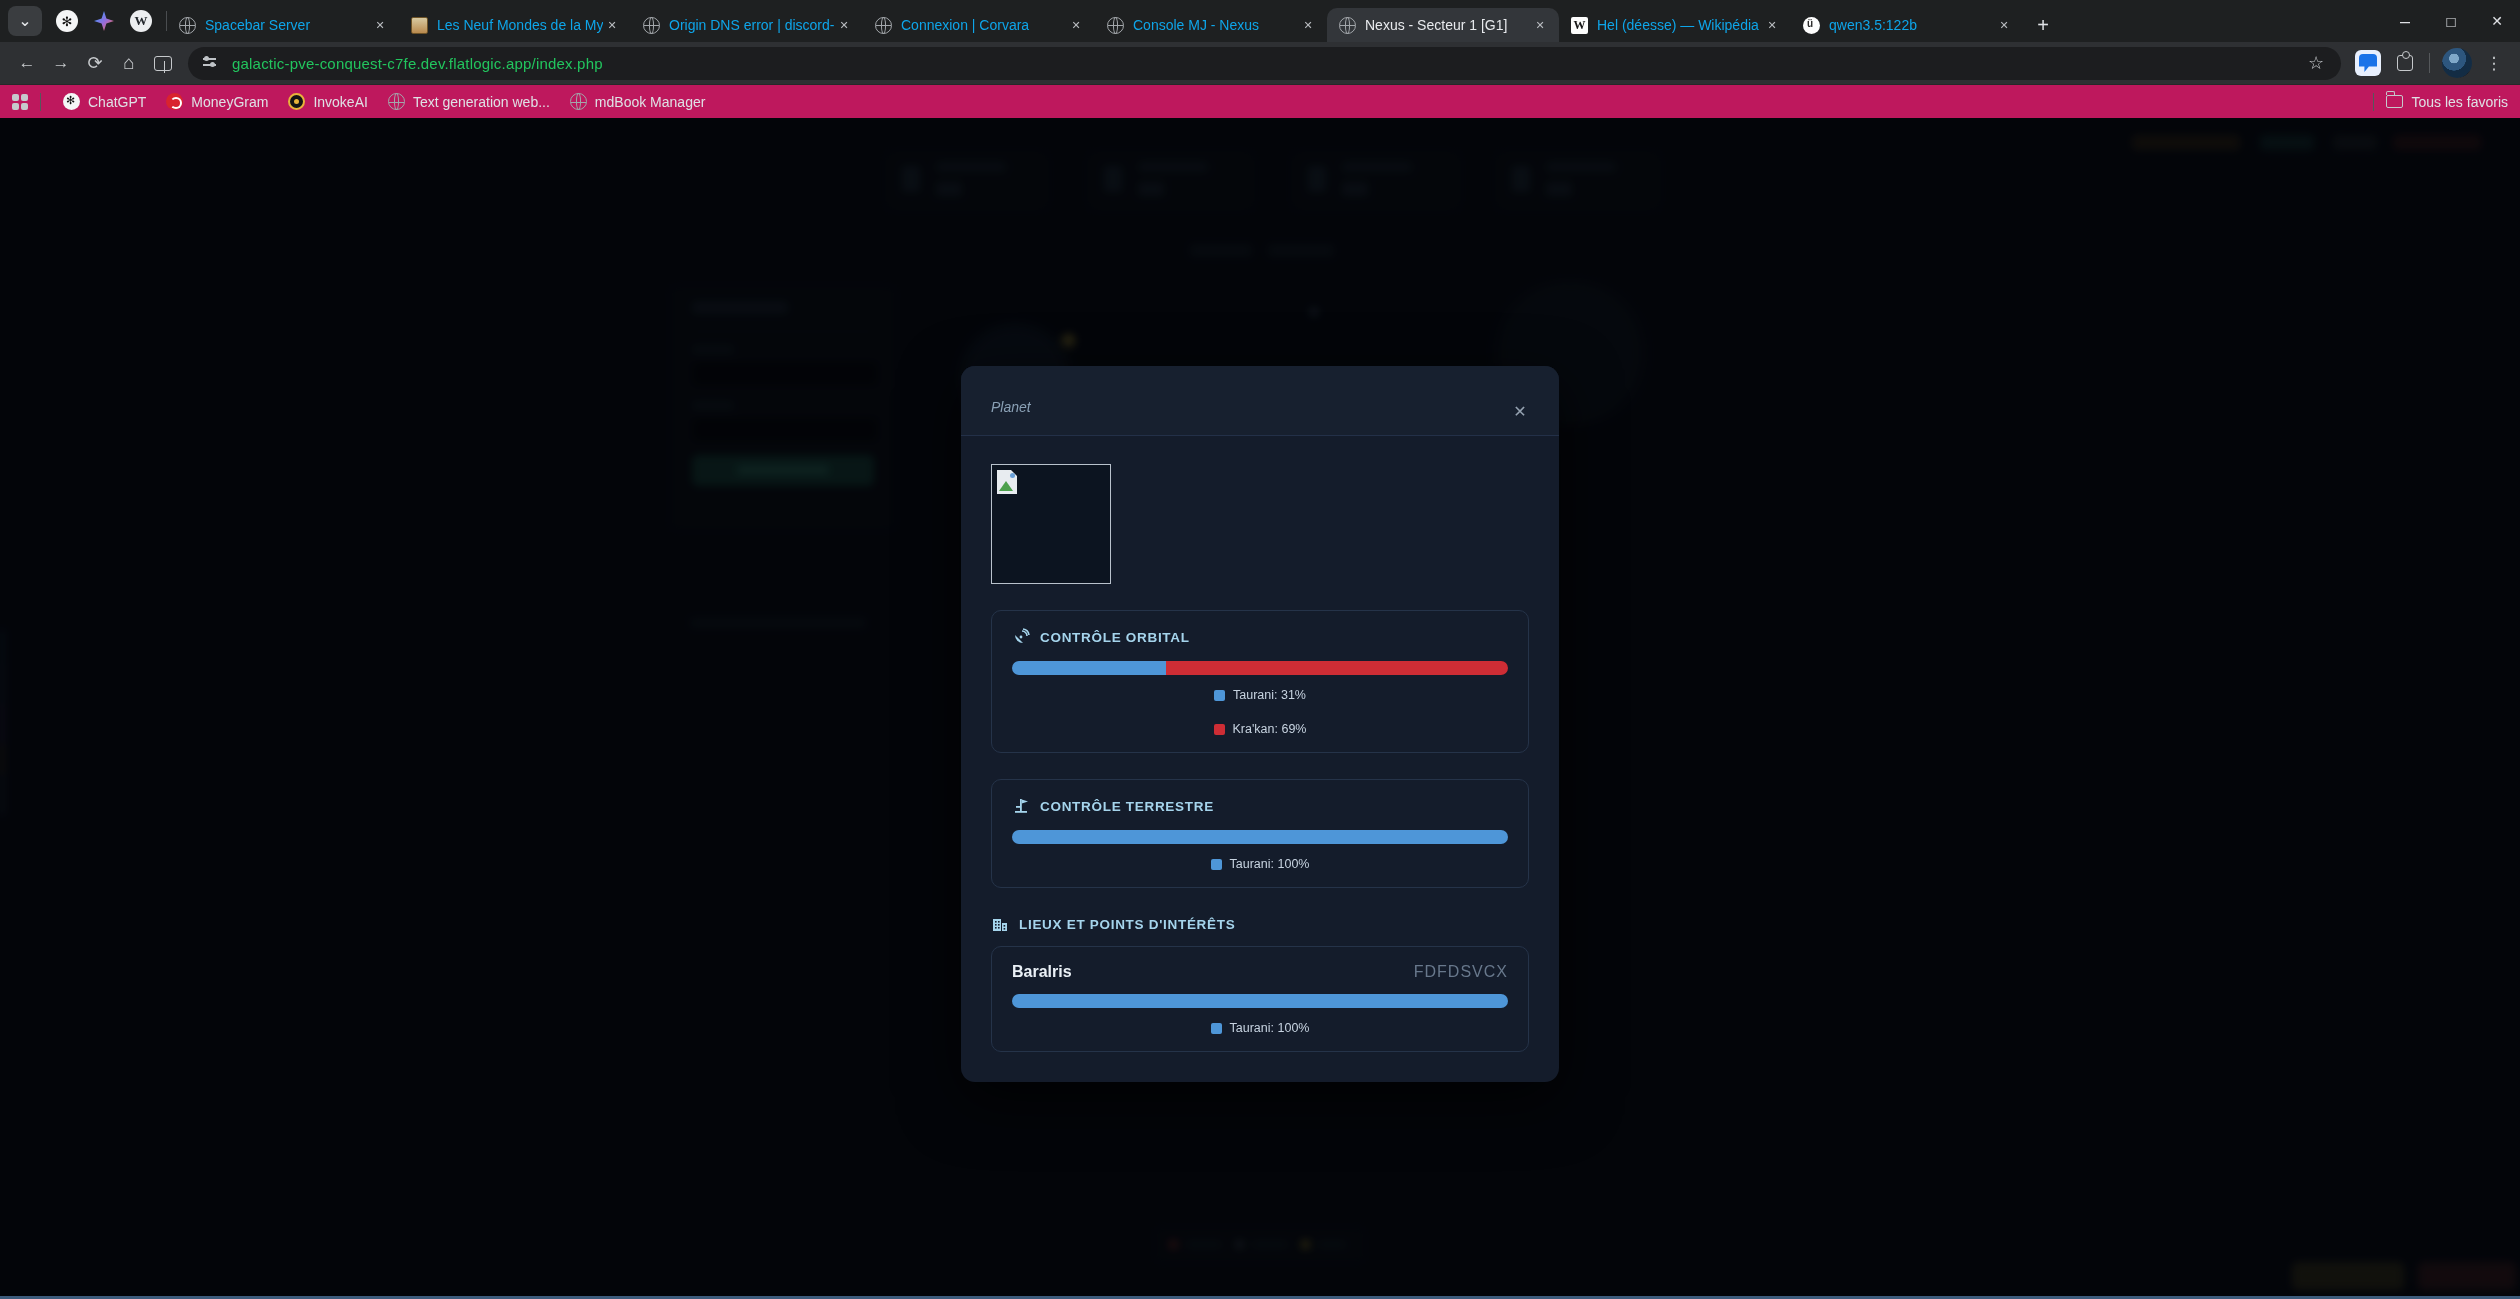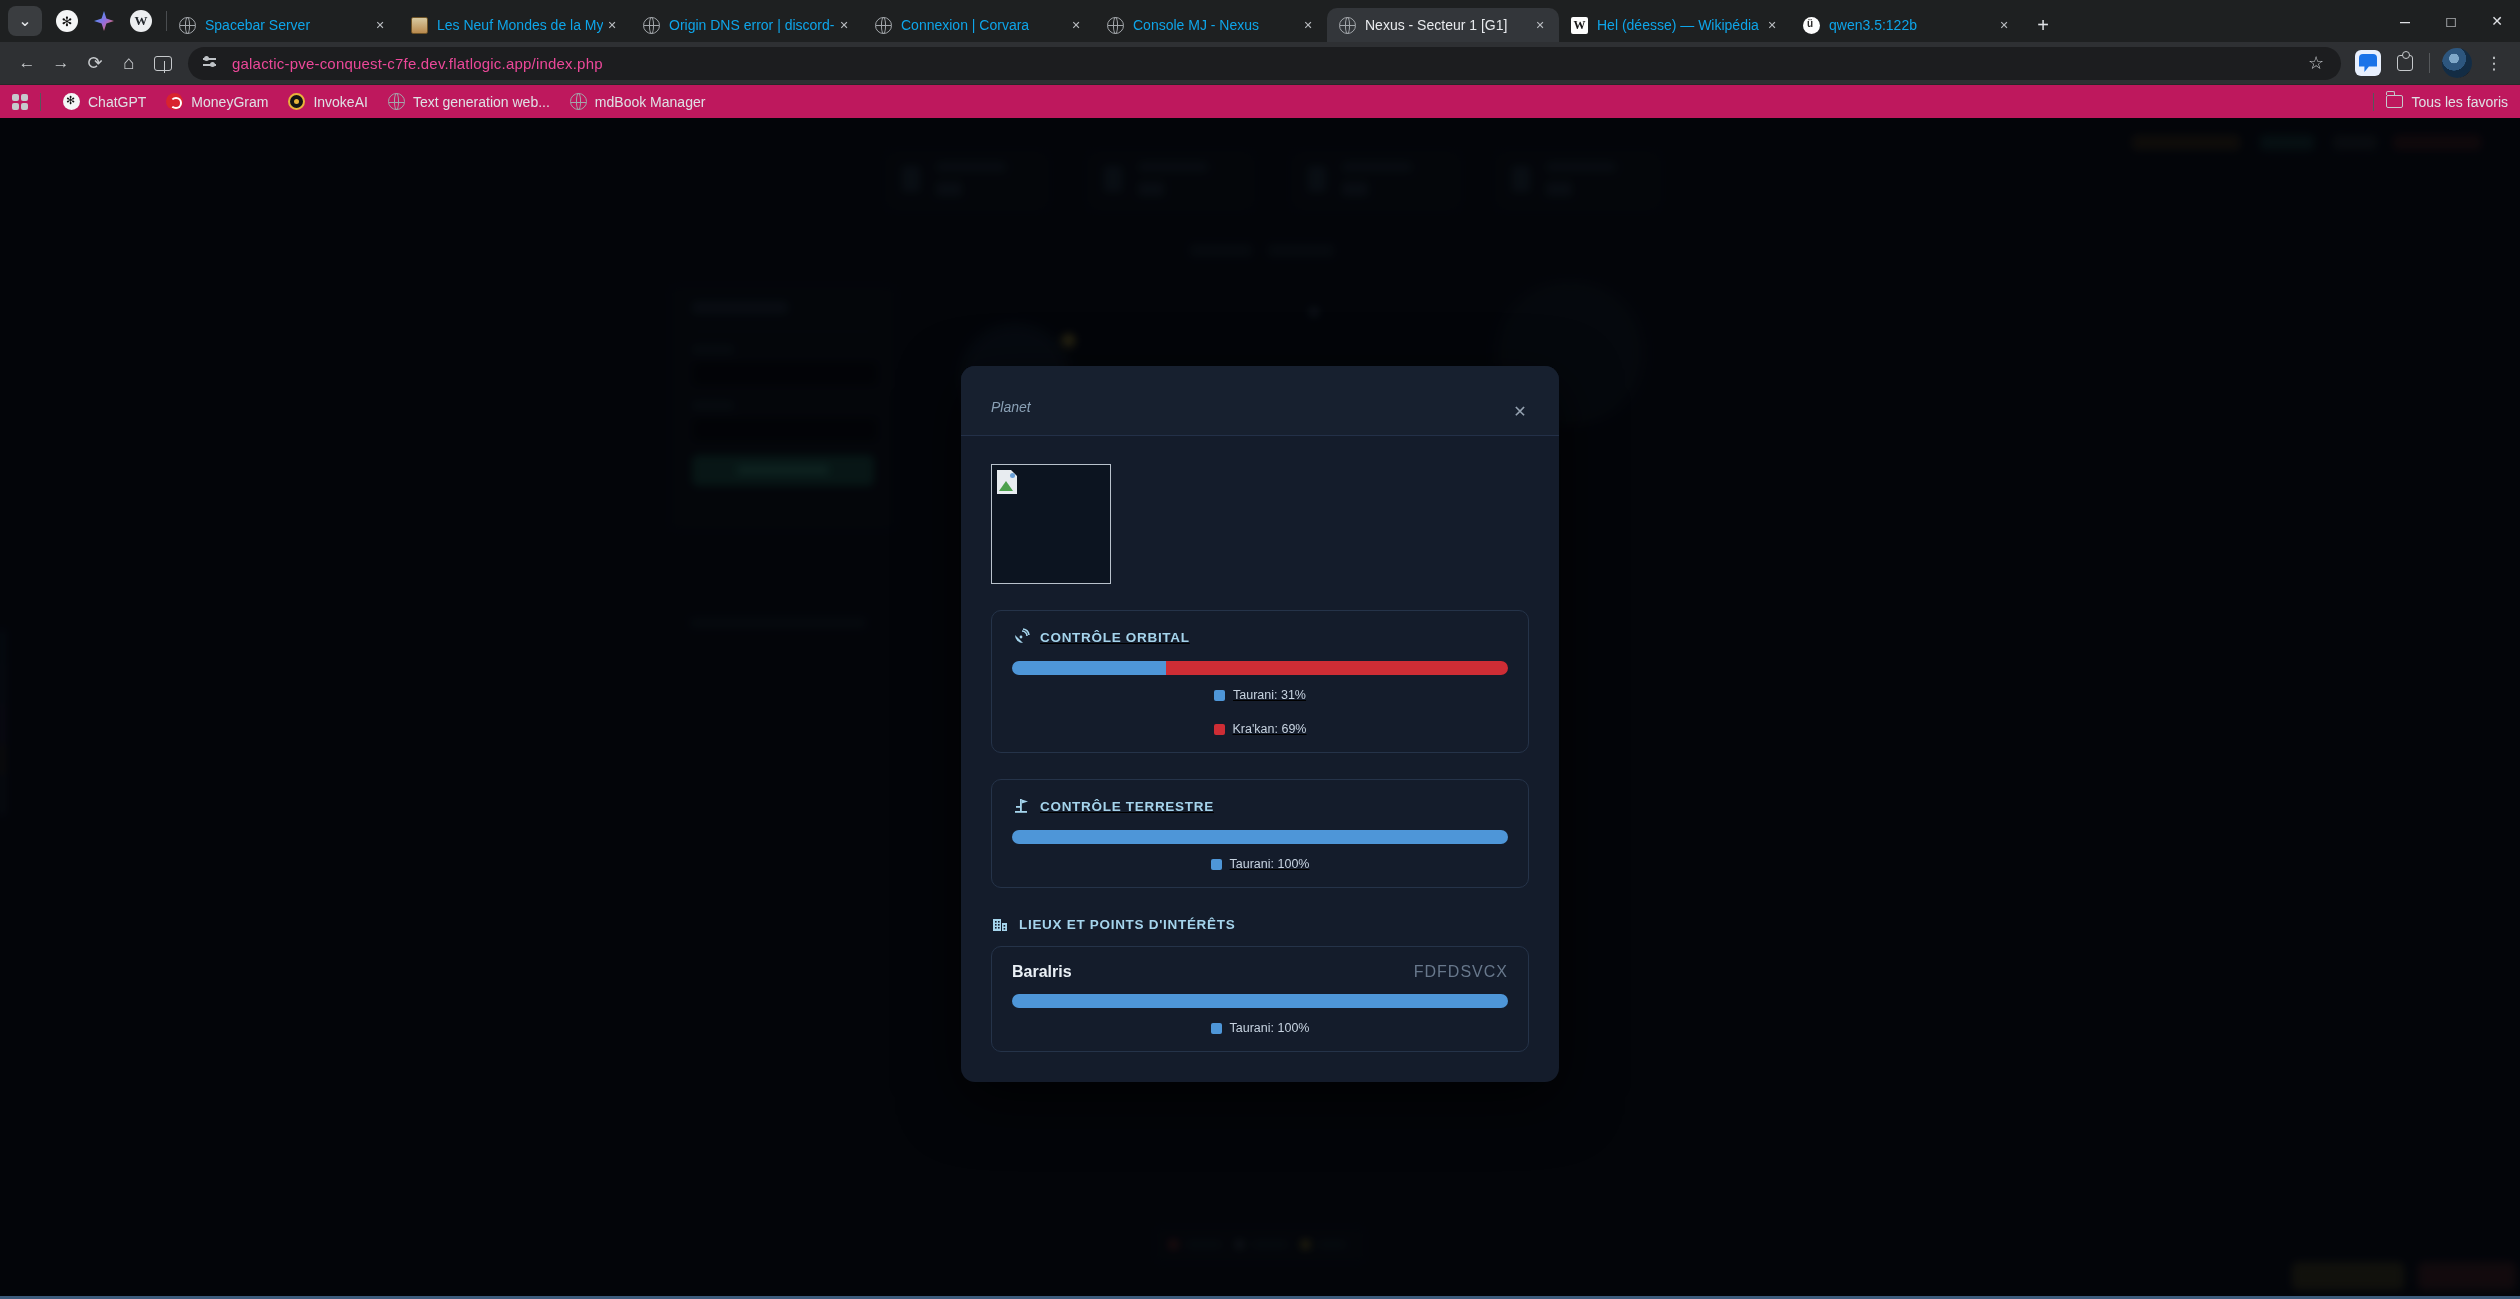--- a/index.html
+++ b/index.html
@@ -57,21 +57,21 @@
   .nav-fwd::before { content:"→"; }
   .nav-reload::before { content:"⟳"; font-size:18px; }
   .nav-home::before { content:"⌂"; font-size:19px; }
   .nav-panel { position:relative; }
   .nav-panel::before { content:""; width:16px; height:13px; border:1.6px solid #c6c9cc; border-radius:3px; }
   .nav-panel::after { content:""; position:absolute; left:13px; top:15px; width:5px; height:12px; border-right:1.6px solid #c6c9cc; }
   .url-pill { flex:1; height:33px; margin:0 8px; background:#1c1d1f; border-radius:17px; display:flex; align-items:center; padding:0 14px; }
   .site-info-icon { width:18px; height:18px; position:relative; margin-right:12px; }
   .site-info-icon::before { content:""; position:absolute; left:1px; top:4px; width:13px; height:1.8px; background:#bfc3c7; box-shadow:0 6px 0 #bfc3c7; }
   .site-info-icon::after { content:""; position:absolute; left:2px; top:2px; width:5px; height:5px; border-radius:50%; background:#bfc3c7; box-shadow:6px 6px 0 #bfc3c7; }
-  .url-text { flex:1; color:#ec4899; font-size:15px; letter-spacing:0.2px; }
+  .url-text { flex:1; color:#22c55e; font-size:15px; letter-spacing:0.2px; }
   .star-btn { width:22px; height:22px; color:#c6c9cc; display:flex; align-items:center; justify-content:center; }
   .star-btn::before { content:"☆"; font-size:18px; }
   .tb-right { display:flex; align-items:center; gap:12px; padding:0 6px; }
   .ext-ai { width:26px; height:26px; border-radius:6px; background:#e8f0fe; position:relative; }
   .ext-ai::before { content:""; position:absolute; inset:4px; border-radius:4px; background:#1a73e8;
     clip-path:polygon(0 0,100% 0,100% 70%,55% 70%,30% 100%,30% 70%,0 70%); }
   .ext-puzzle { width:24px; height:24px; position:relative; }
   .ext-puzzle::before { content:""; position:absolute; inset:4px; border:1.8px solid #c6c9cc; border-radius:3px; }
   .ext-puzzle::after { content:""; position:absolute; top:0px; left:9px; width:6px; height:6px; border-radius:50%; border:1.8px solid #c6c9cc; background:#2e3033; }
   .tb-sep { width:1px; height:20px; background:#55585b; }
@@ -145,21 +145,21 @@
     clip-path:polygon(0 0,70% 0,100% 25%,100% 100%,0 100%); }
   .broken-img::before { content:""; position:absolute; left:2px; bottom:3px; width:14px; height:10px; background:#4ca04c;
     clip-path:polygon(0 100%,50% 0,100% 100%); }
   .broken-img::after { content:""; position:absolute; right:2px; top:3px; width:5px; height:5px; border-radius:50%; background:#6aa0d8; }
   .head-info { padding-top:10px; }
   .badge { display:inline-block; background:#333d4d; color:#eef2f6; font-size:13px; font-weight:bold; letter-spacing:0.6px;
     padding:7px 16px; border-radius:16px; }
   .faction-line { color:#3e93dc; font-size:17px; font-weight:bold; margin-top:17px; }
   .modifier-note { color:#5d6e82; font-size:14px; font-style:italic; margin-top:13px; }
 
-  .section-card { border:1px solid #253349; border-radius:10px; padding:17px 20px 16px 20px; margin-top:26px;text-decoration:underline; }
+  .section-card { border:1px solid #253349; border-radius:10px; padding:17px 20px 16px 20px; margin-top:26px; }
   .section-title-row { display:flex; align-items:center; gap:10px; margin-bottom:15px; }
   .section-title { color:#a5d4ec; font-size:13.5px; font-weight:bold; letter-spacing:0.7px; }
   .sec-icon { width:18px; height:18px; flex:none; display:flex; align-items:center; justify-content:center; }
   .bar-track { height:14px; border-radius:7px; overflow:hidden; display:flex; background:#0d1320; }
   .bar-seg { height:100%; }
   .legend-row { display:flex; align-items:center; gap:20px; margin-top:13px;flex-direction:column; }
   .legend-item { display:flex; align-items:center; gap:8px; }
   .swatch { width:11px; height:11px; border-radius:2px; flex:none; }
   .legend-label { color:#c7d3e0; font-size:12.5px; }
 

